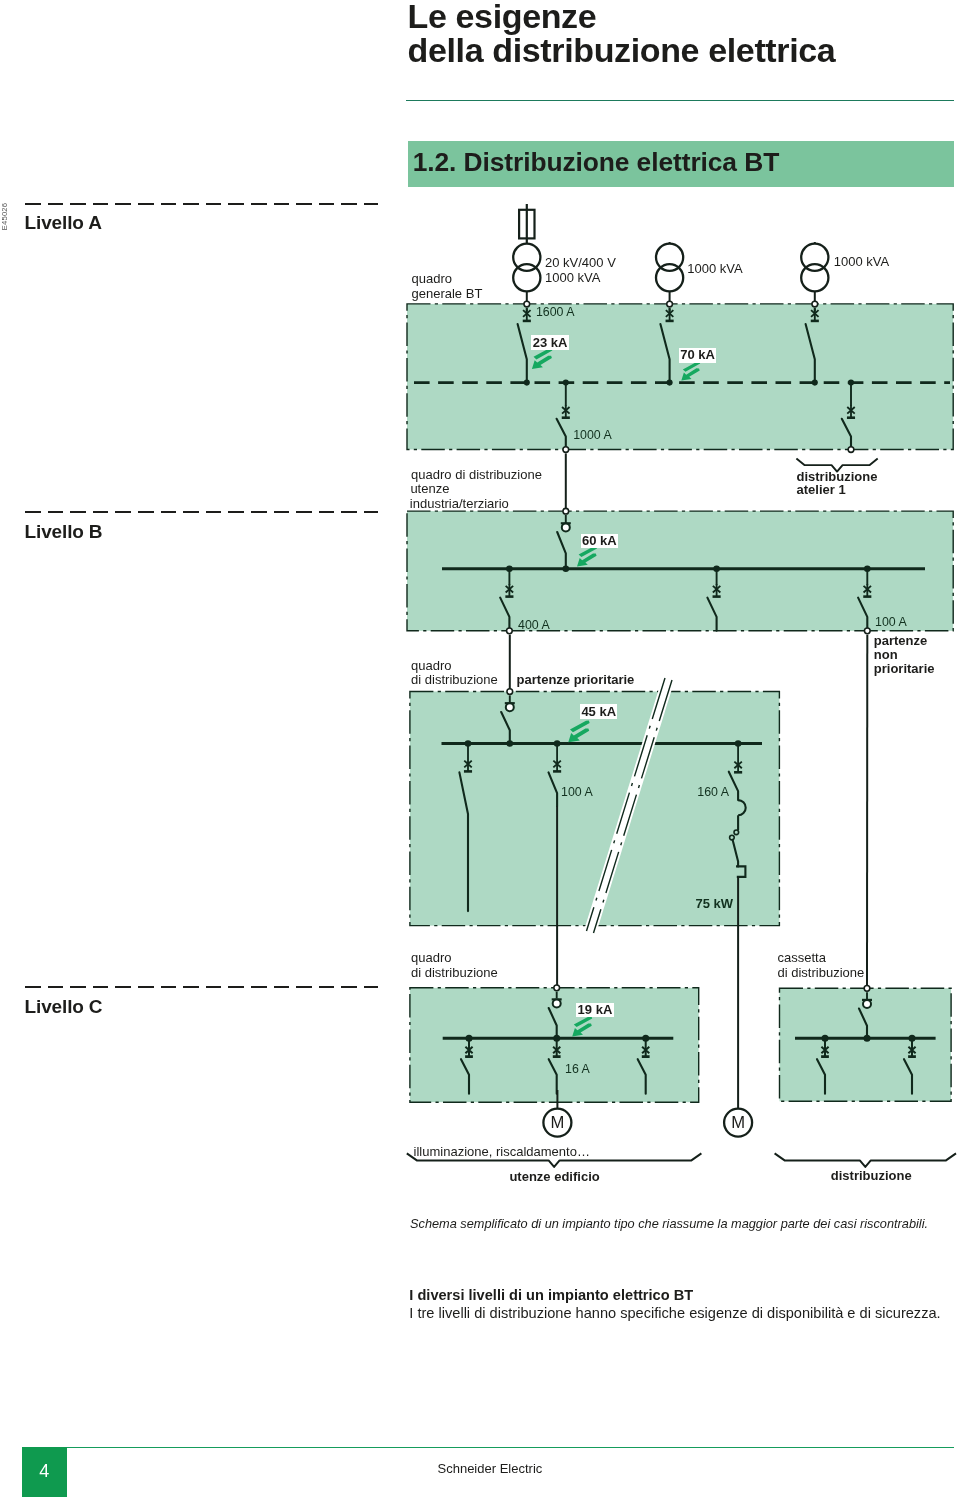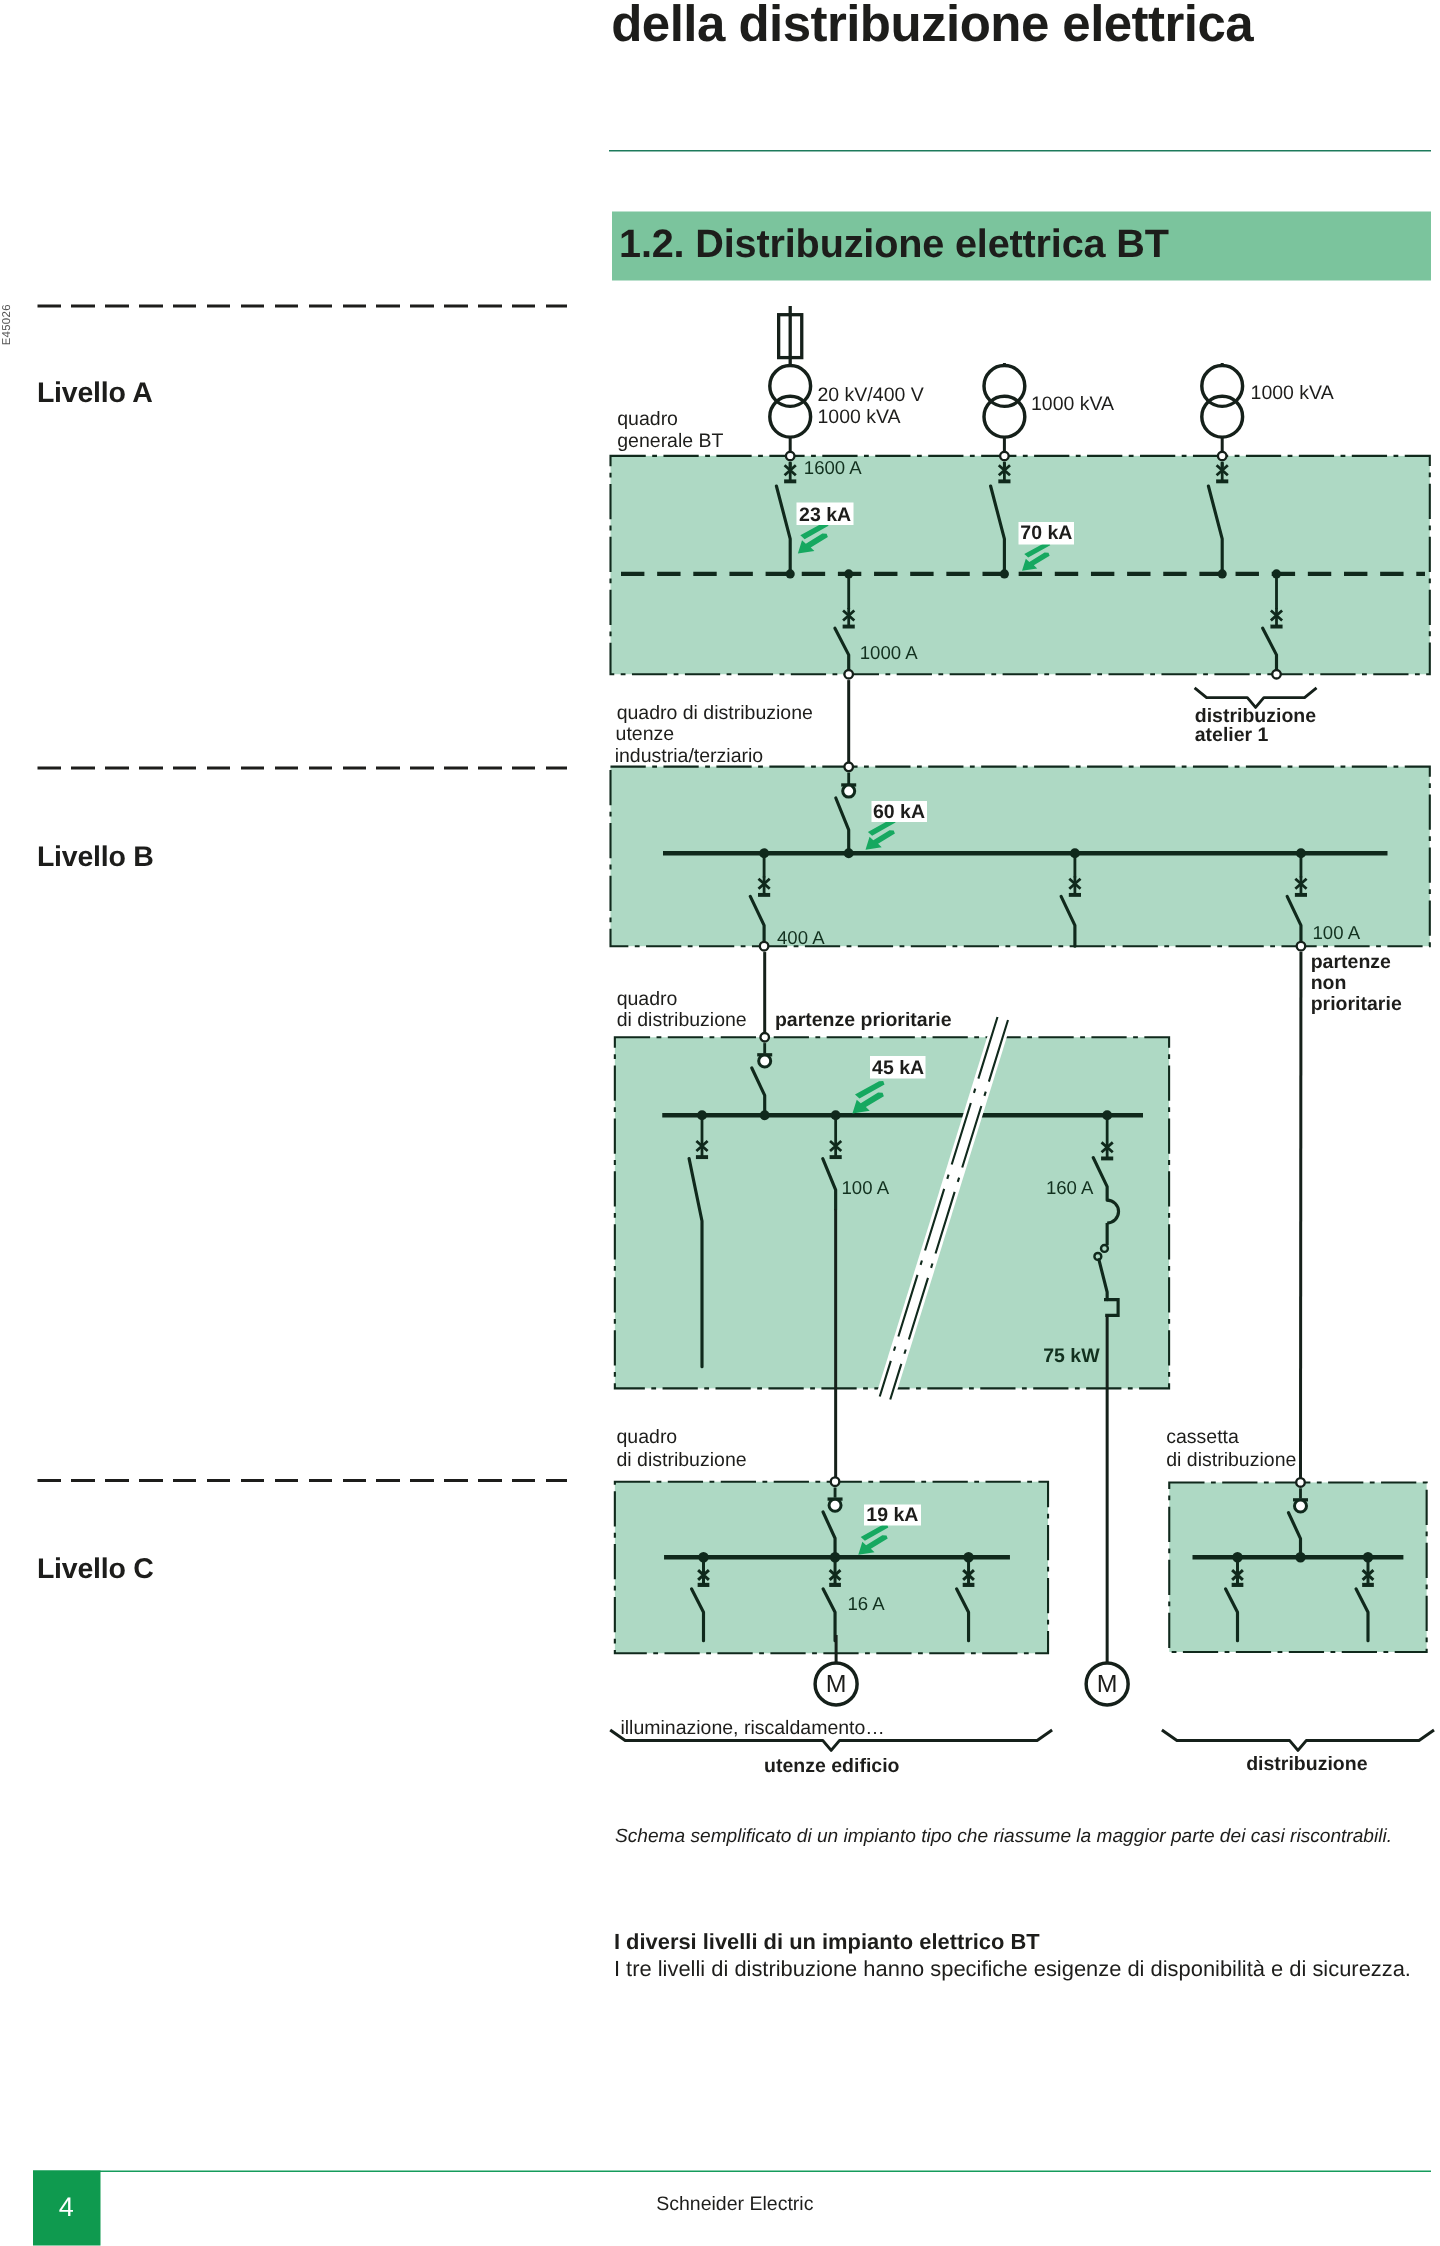--- a/index.html
+++ b/index.html
@@ -14,21 +14,21 @@
              letter-spacing:-0.36px;white-space:nowrap;}
   #title-rule{left:405.9px;top:99.5px;width:548.5px;height:1.8px;background:#1d7a5c;}
   #section-band{left:408px;top:141.2px;width:546px;height:46.3px;background:#7bc49d;}
   #section-title{left:412.7px;top:146.7px;font-size:26.4px;font-weight:bold;letter-spacing:-0.1px;white-space:nowrap;}
   #side-code{left:-11.5px;top:211.5px;width:30px;font-size:7.6px;color:#555;line-height:9px;
              transform:rotate(-90deg);text-align:center;letter-spacing:0.2px;}
 
   
   .lvl-rule{left:25px;width:353px;height:2.1px;
        background:repeating-linear-gradient(to right,#1d1d1b 0 15.6px,transparent 15.6px 22.6px);}
-  .lvl-label{left:24.6px;font-size:19px;font-weight:bold;letter-spacing:-0.15px;line-height:21px;margin-top:40px;}
+  .lvl-label{left:24.6px;font-size:19px;font-weight:bold;letter-spacing:-0.15px;line-height:21px;}
 
   
   #diagram{left:0;top:0;}
   .d-lbl{font-size:13px;line-height:15px;white-space:nowrap;color:#1d1d1b;}
   .d-lbl.rate{font-size:12.4px;}
   .d-lbl.ink{color:#12311f;}
   .d-lbl.bold{font-weight:bold;}
   .motor-lbl{font-size:16.6px;line-height:19px;width:22px;text-align:center;color:#1d1d1b;}
   .fault{font-size:13px;font-weight:bold;line-height:12.2px;background:#fff;
          padding:1.2px 1.4px 1.3px 1.4px;color:#1d1d1b;white-space:nowrap;}
@@ -41,20 +41,21 @@
   #page-num{left:22px;top:1447px;width:44.5px;height:50px;background:#0f9a4f;
             color:#fff;font-size:18px;line-height:18px;padding-top:15.3px;box-sizing:border-box;
             text-align:center;}
   #footer-brand{left:437.5px;top:1460.5px;font-size:13px;line-height:15px;white-space:nowrap;}
 </style>
 </head>
 <body>
 
 <div id="page">
 <div class="abs" id="doc-title">
+  <div>Le esigenze</div>
   <div>della distribuzione elettrica</div>
 </div>
 <div class="abs" id="title-rule"></div>
 <div class="abs" id="section-band"></div>
 <div class="abs" id="section-title">1.2. Distribuzione elettrica BT</div>
 <div class="abs" id="side-code">E45026</div>
 <div class="abs lvl-rule" style="top:203px"></div>
 <div class="abs lvl-label" style="top:212.2px">Livello A</div>
 <div class="abs lvl-rule" style="top:510.7px"></div>
 <div class="abs lvl-label" style="top:521.1px">Livello B</div>

